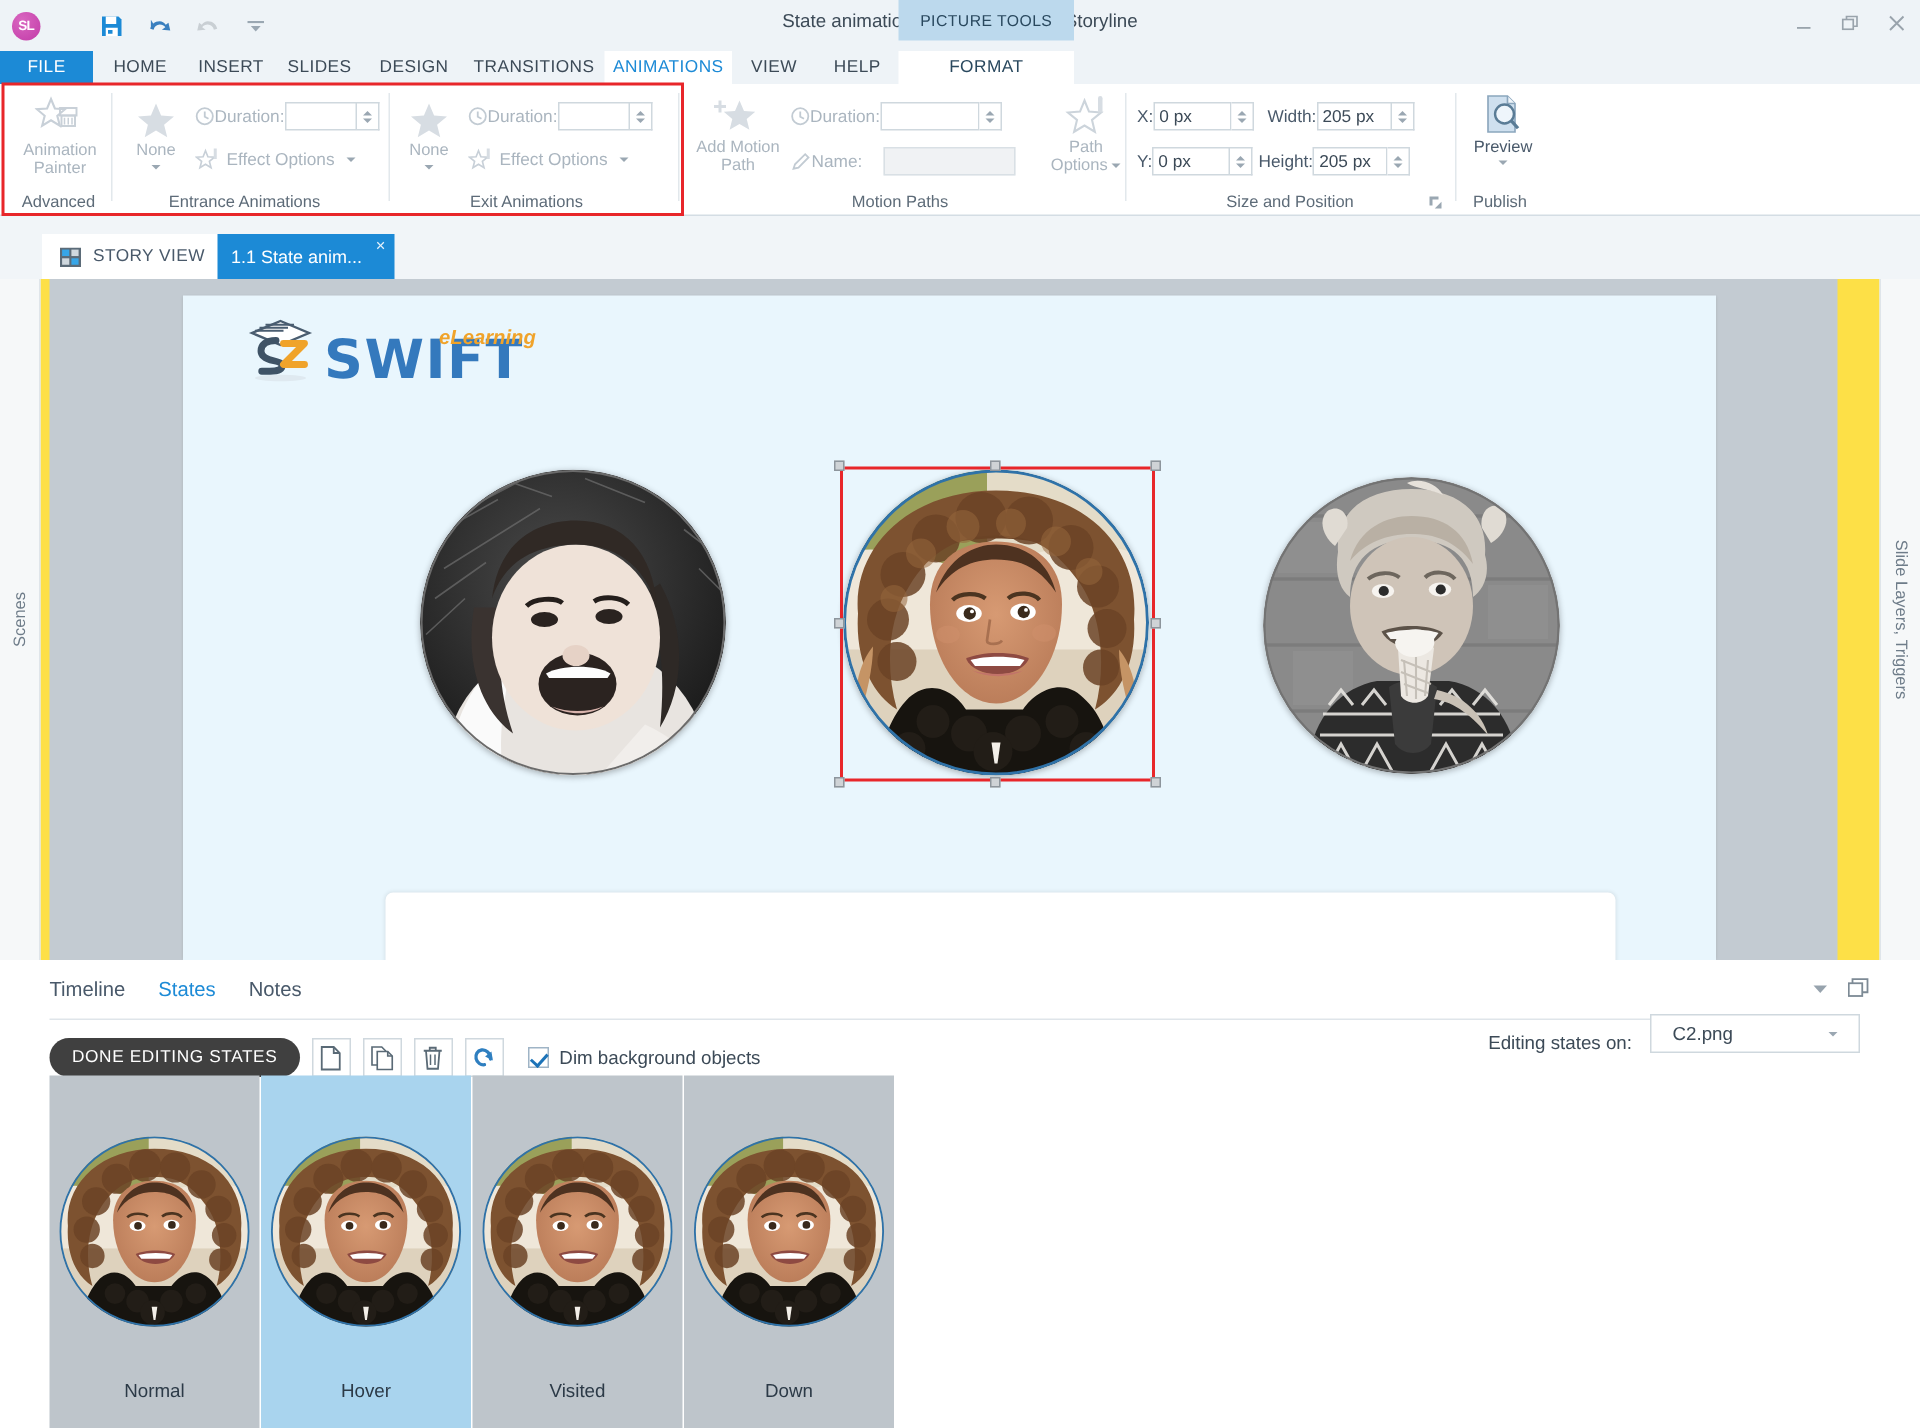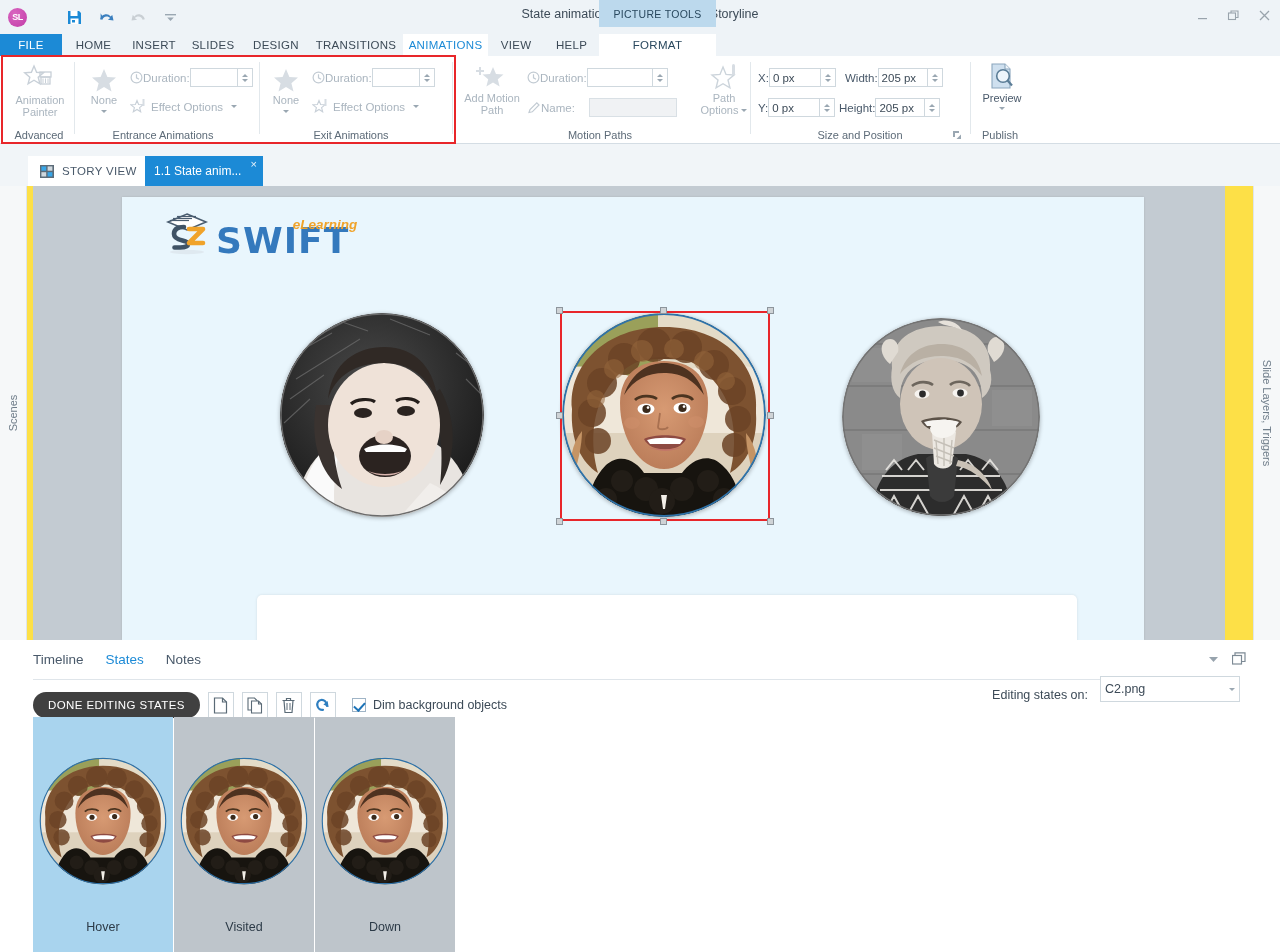--- a/index.html
+++ b/index.html
@@ -186,21 +186,21 @@
   .chkbox { width: 14px; height: 14px; border: 1px solid #9fb4c6; background: #fff; position: relative; }
   .chkbox::after {
     content: ""; position: absolute; left: 3px; top: 1px; width: 5px; height: 9px;
     border: solid #1c73b8; border-width: 0 2px 2px 0; transform: rotate(42deg);
   }
   .chk-lbl { font-size: 12.5px; color: #3c4a57; }
   .editing-on { position: absolute; right: 40px; top: 36px; display: flex; align-items: flex-end; gap: 12px; }
   .editing-lbl { font-size: 12.5px; color: #3c4a57; }
   .combo {
     width: 140px; height: 26px; border: 1px solid #cfd8de; background: #fff;
-    display: flex; align-items: center; justify-content: space-between; padding: 0 4px;
+    display: flex; align-items: center; justify-content: space-between; padding: 0 14px;
     font-size: 12.5px; color: #3c4a57; cursor: pointer;
   }
 
   .states-strip { position: absolute; left: 33px; top: 717px; display: flex; gap: 1px; }
   .state-card {
     width: 140px; height: 235px; background: #bec5cb; position: relative; cursor: pointer;
     display: flex; flex-direction: column; align-items: center;
   }
   .state-card.sel { background: #a9d4ee; }
   .state-thumb { position: absolute; left: 50%; top: 40px; transform: translateX(-50%); width: 128px; height: 128px; border-radius: 50%; overflow: hidden; }
@@ -798,20 +798,28 @@
     <div class="editing-on">
       <span class="editing-lbl">Editing states on:</span>
       <span class="combo">
         <span>C2.png</span>
         <i class="tri-d"></i>
       </span>
     </div>
   </div>
 
   <div class="states-strip">
+    <div class="state-card">
+      <div class="state-thumb">
+        <svg width="128" height="128" viewBox="0 0 204 204">
+            <use href="#miniface"></use>
+          </svg>
+      </div>
+      <div class="state-name">Normal</div>
+    </div>
     <div class="state-card sel">
       <div class="state-thumb">
         <svg width="128" height="128" viewBox="0 0 204 204">
             <use href="#miniface"></use>
           </svg>
       </div>
       <div class="state-name">Hover</div>
     </div>
     <div class="state-card">
       <div class="state-thumb">

